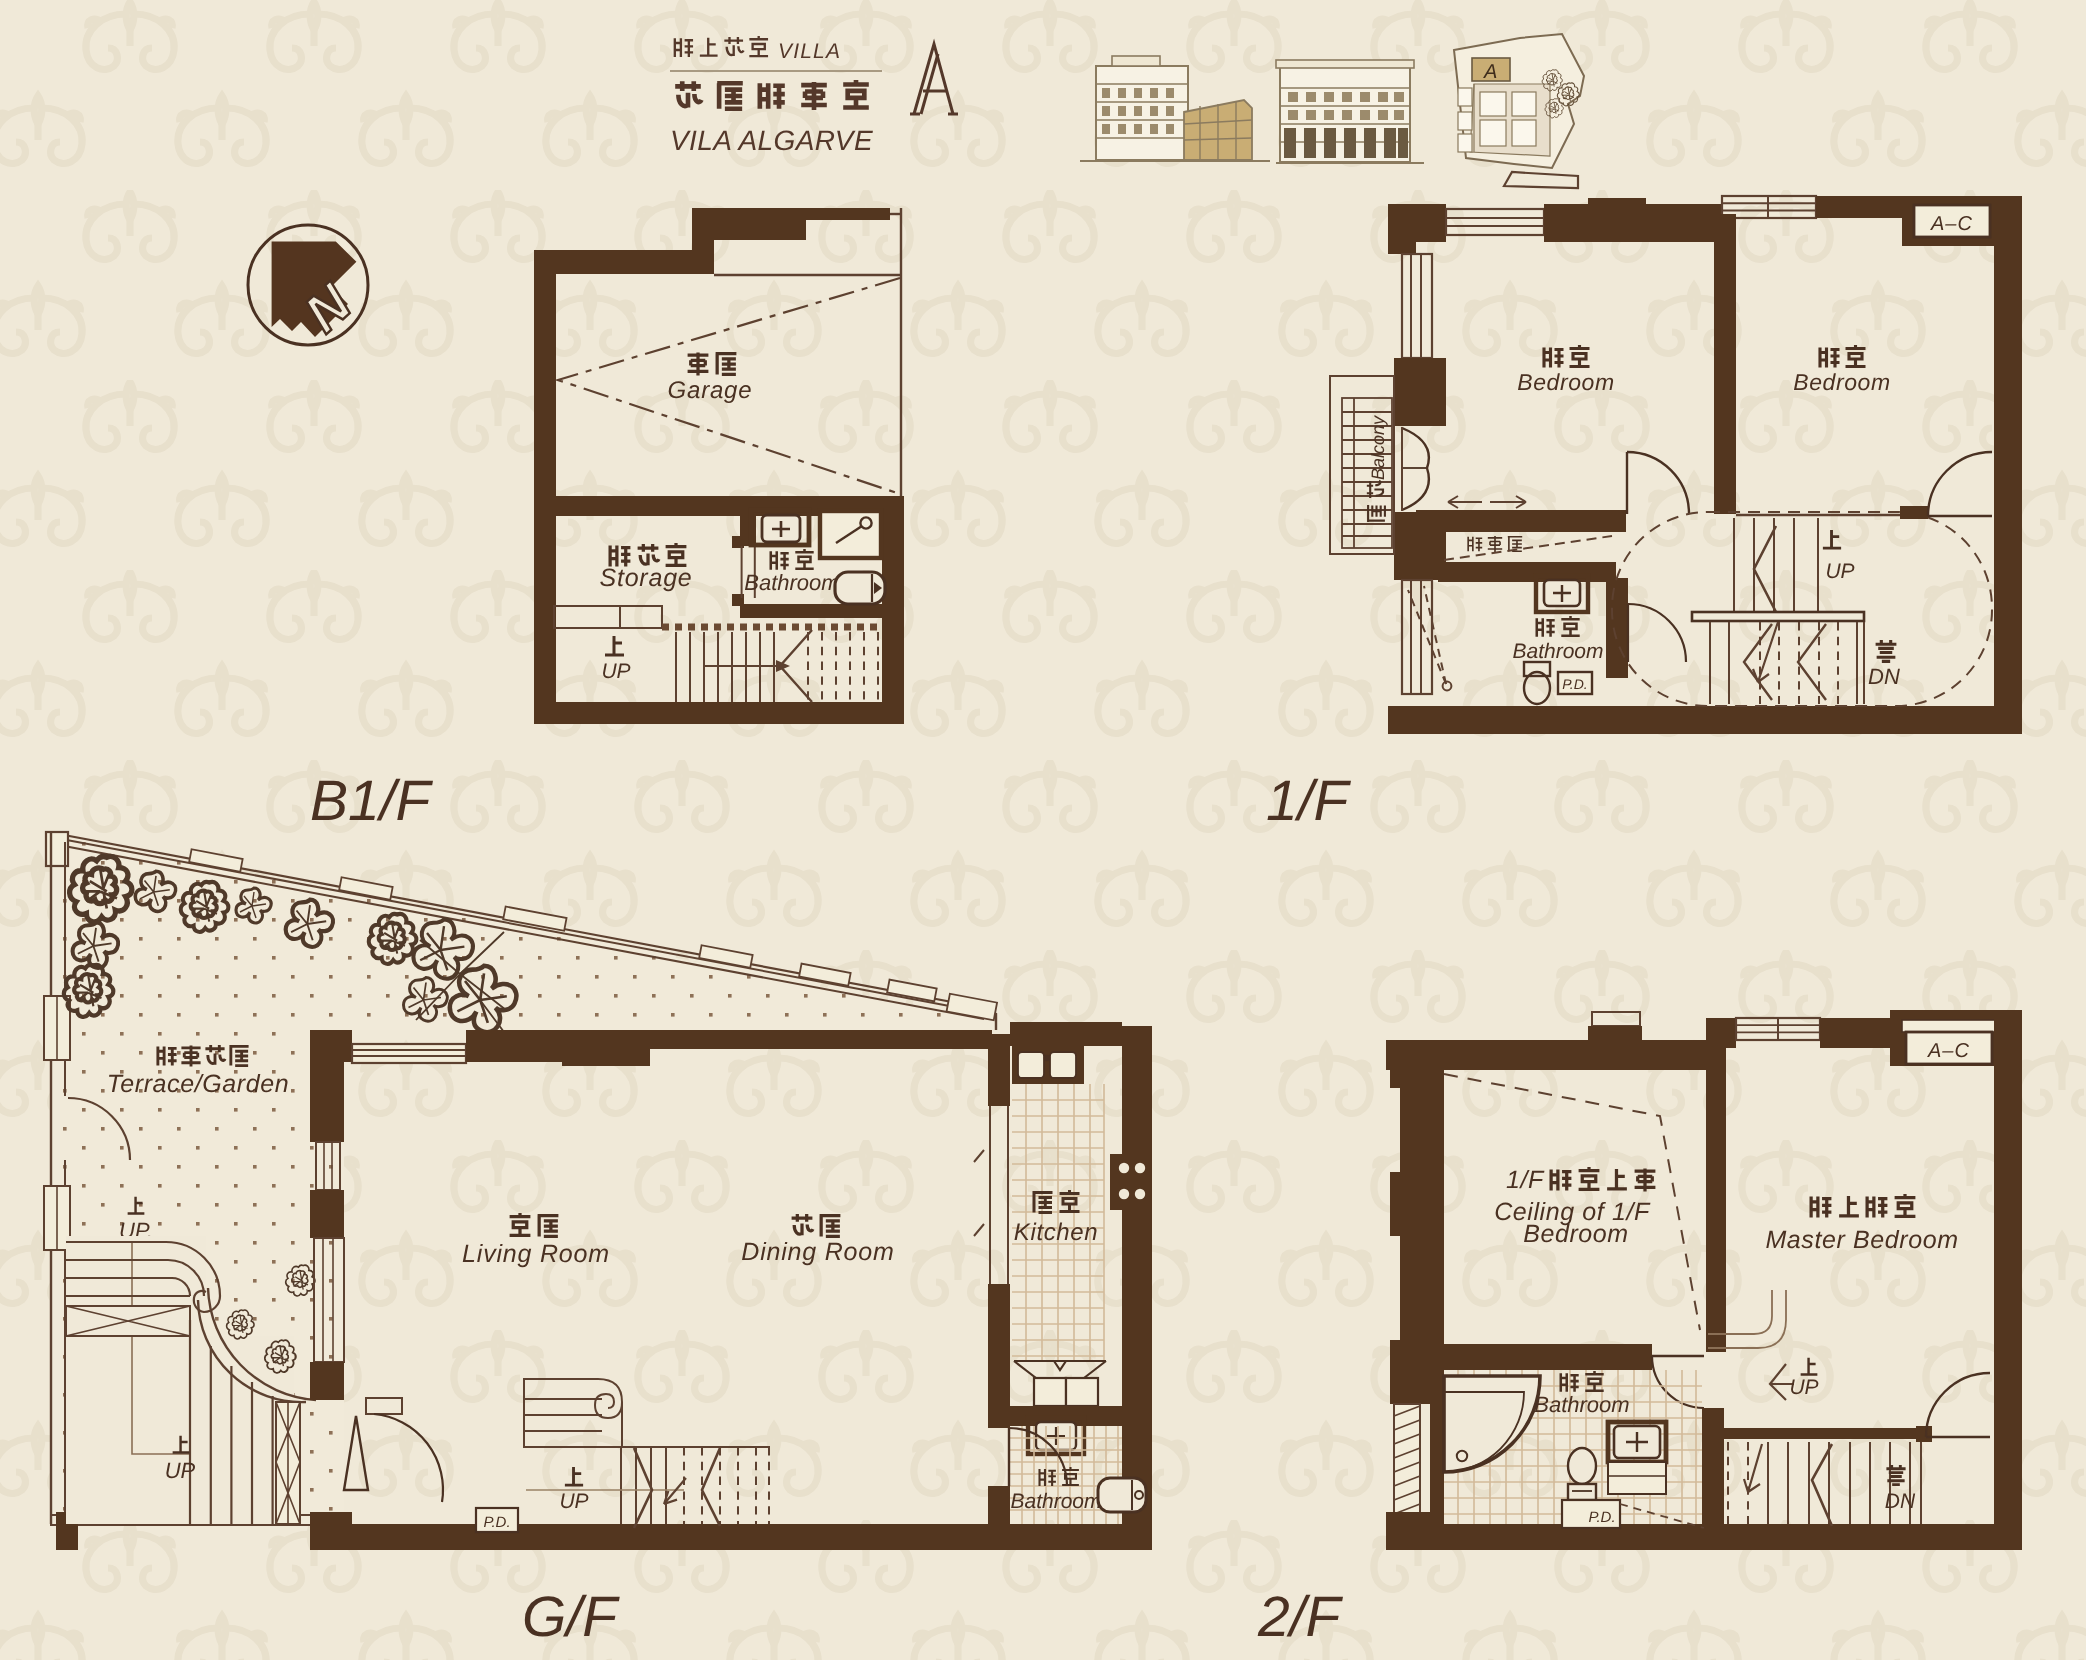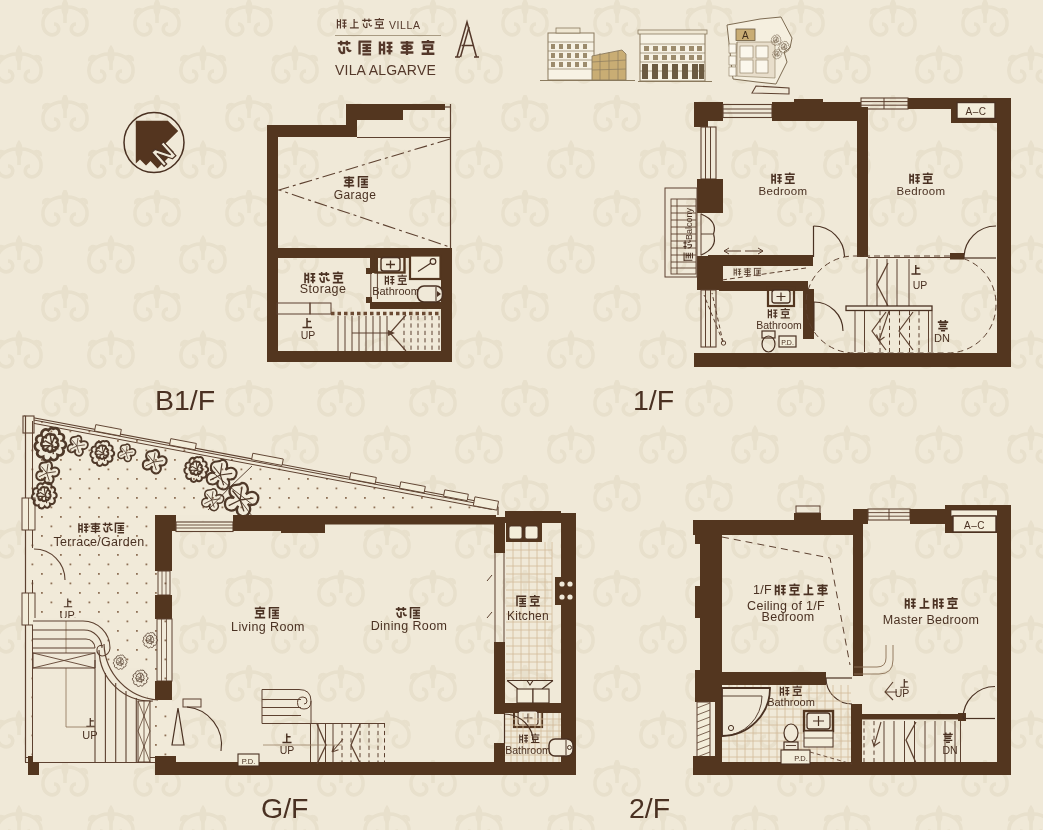--- a/index.html
+++ b/index.html
@@ -1,17 +1,17 @@
 <!DOCTYPE html>
 <html><head>
 <meta charset="utf-8">
 <style>
 html,body{margin:0;padding:0;background:#f0e9d8;}
 #page{width:1043px;height:830px;position:relative;overflow:hidden;
- font-family:"Liberation Sans", sans-serif;}
+ font-family:"Liberation Sans", sans-serif;font-style:italic;}
 text{font-family:"Liberation Sans", sans-serif;}
 </style>
 </head>
 <body>
 <div id="page">
 <svg width="1043" height="830" viewBox="0 0 1043 830" xmlns="http://www.w3.org/2000/svg">
 <defs>
 
 <g id="motif" stroke="#e1d8c2" stroke-width="3.6" fill="none">
   <path d="M24,4 C12,4 3,12 4,22 C5,31 13,34 18,30 C21,27 20,21 15,21"></path>

